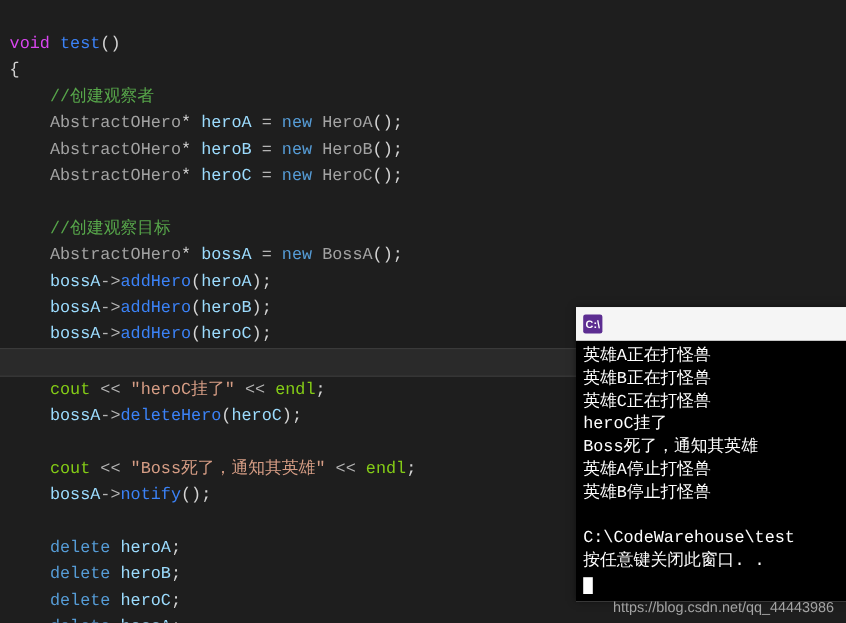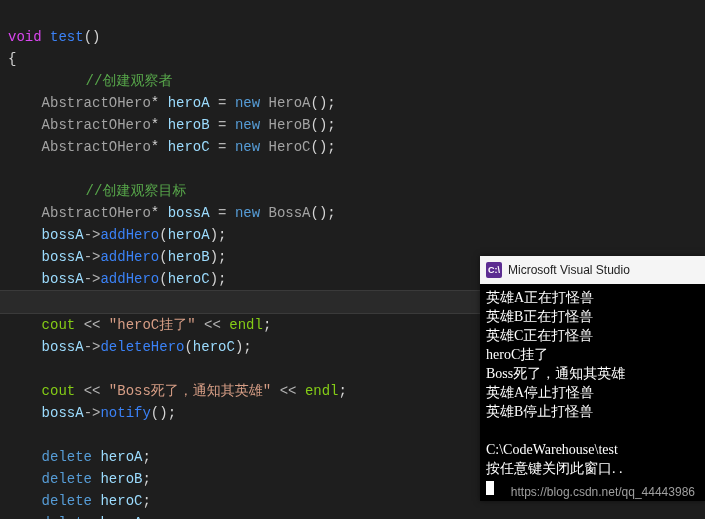--- a/index.html
+++ b/index.html
@@ -15,21 +15,21 @@
   }
   .editor {
     padding: 4px 0 0 8px;
     line-height: 22px;
     white-space: pre;
   }
   .k-type { color: #d946ef; }
   .k-class { color: #a3a3a3; }
   .k-var { color: #9cdcfe; }
   .k-new { color: #569cd6; margin-top: 32px; }
-  .k-comment { color: #57a64a; margin-left: 44px; }
+  .k-comment { color: #57a64a; }
   .k-func { color: #3b82f6; }
   .k-str { color: #d69d85; }
   .k-punct { color: #d4d4d4; }
   .k-op { color: #b4b4b4; }
   .k-cout { color: #84cc16; margin-top: 48px; }
   .highlight-line {
     background: #2a2a2a;
     display: block;
     width: 100%;
     border-top: 1px solid #3a3a3a;
@@ -65,37 +65,37 @@
     display: flex;
     align-items: center;
     justify-content: center;
     font-size: 9px;
     font-weight: bold;
     border-radius: 2px;
   }
   .console-body {
     background: #000;
     color: #fff;
-    font-family: Liberation Serif, serif;
+    font-family: Liberation Mono, monospace;
     font-size: 14px;
     line-height: 19px;
     padding: 4px 6px;
     min-height: 215px;
     white-space: pre;
   }
   .cursor {
     display: inline-block;
     width: 8px;
     height: 14px;
     background: #fff;
     vertical-align: text-bottom;
   }
   .watermark {
     position: absolute;
-    bottom: 20px;
+    bottom: 6px;
     right: 10px;
     color: #bbb;
     font-family: Arial, sans-serif;
     font-size: 12px;
     opacity: 0.85;
   }
 </style>
 </head>
 <body>
 
@@ -121,21 +121,20 @@
 <span>    <span class="k-new">delete</span> <span class="k-var">heroA</span><span class="k-punct">;</span></span>
 <span>    <span class="k-new">delete</span> <span class="k-var">heroB</span><span class="k-punct">;</span></span>
 <span>    <span class="k-new">delete</span> <span class="k-var">heroC</span><span class="k-punct">;</span></span>
 <span>    <span class="k-new">delete</span> <span class="k-var">bossA</span><span class="k-punct">;</span></span>
 
 </div>
 
 <div class="console-window">
   <div class="console-titlebar">
     <span class="vs-icon">C:\</span>
-    <span>Microsoft Visual Studio </span>
   </div>
   <div class="console-body"><span>英雄A正在打怪兽</span>
 <span>英雄B正在打怪兽</span>
 <span>英雄C正在打怪兽</span>
 <span>heroC挂了</span>
 <span>Boss死了，通知其英雄</span>
 <span>英雄A停止打怪兽</span>
 <span>英雄B停止打怪兽</span>
 <span></span>
 <span>C:\CodeWarehouse\test</span>

